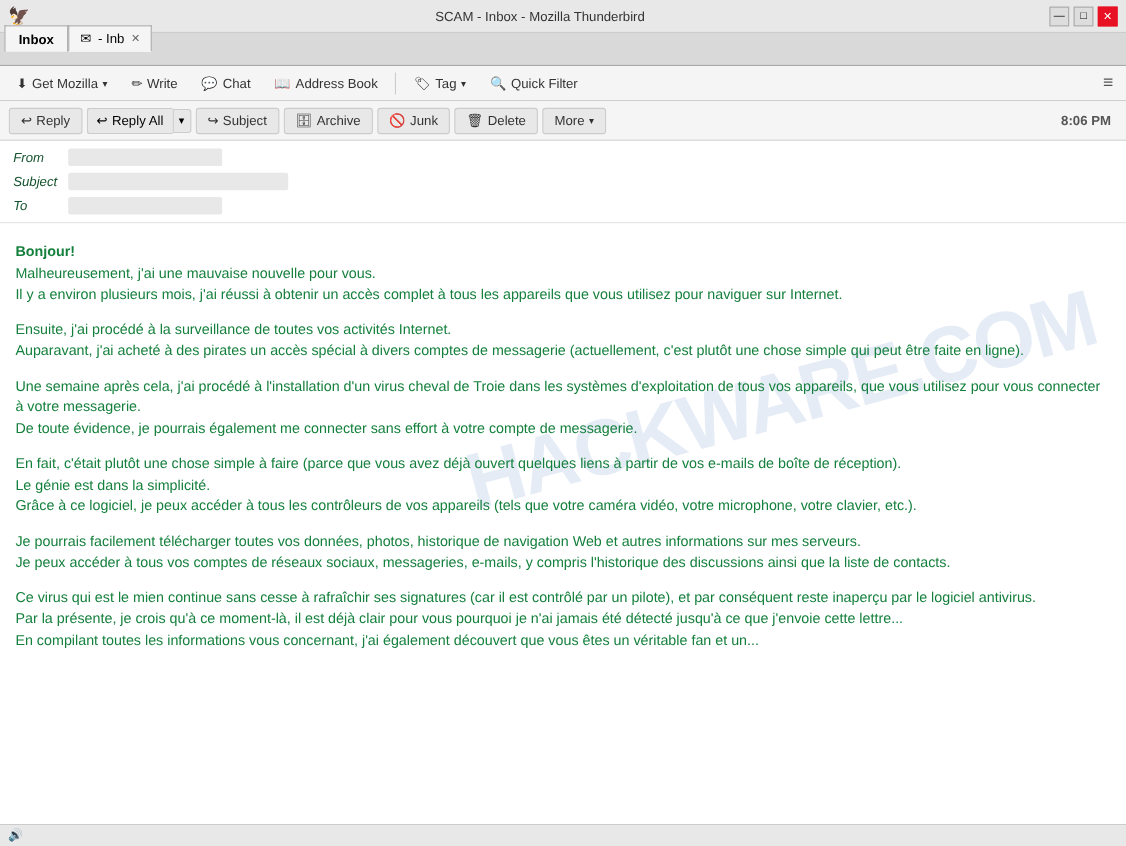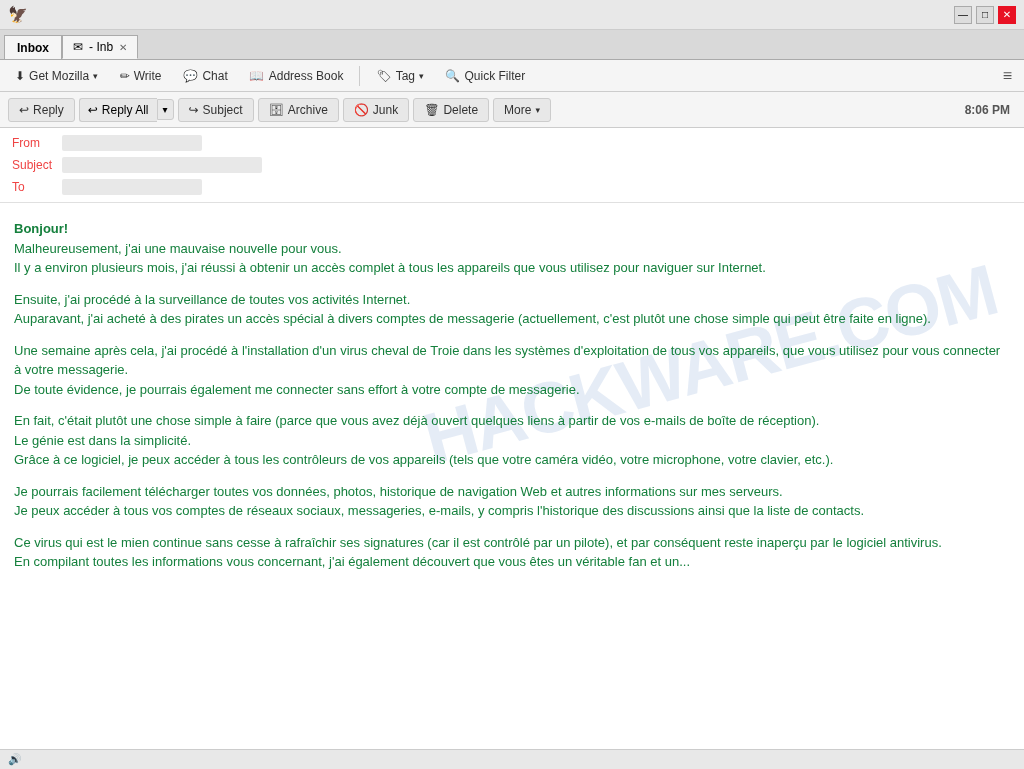--- a/index.html
+++ b/index.html
@@ -24,21 +24,21 @@
       font-size: 10px; cursor: pointer;
     }
     .titlebar-btn.close { background: #e81123; color: white; border-color: #e81123; }
 
     
     .tabbar {
       background: #d9d9d9;
       height: 30px;
       display: flex;
       align-items: flex-end;
-      padding: 0 4px;
+      padding: 12px 4px;
       border-bottom: 1px solid #aaa;
     }
     .tab {
       display: flex; align-items: center; gap: 6px;
       padding: 4px 10px;
       background: #c8c8c8;
       border: 1px solid #aaa;
       border-bottom: none;
       font-size: 12px;
       cursor: pointer;
@@ -127,23 +127,24 @@
       border-bottom: 1px solid #e0e0e0;
       padding: 4px 12px;
     }
     .email-header-row {
       display: flex;
       align-items: center;
       padding: 3px 0;
       font-size: 12px;
     }
     .email-header-label {
-      color: #ef4444;
+      color: #14532d;
       width: 50px;
       flex-shrink: 0;
+      font-style: italic;
     }
     .email-header-value {
       background: #e8e8e8;
       border-radius: 2px;
       padding: 1px 6px;
       color: #555;
       min-width: 120px;
     }
 
     
@@ -202,20 +203,21 @@
       align-items: center;
     }
   </style>
 </head>
 <body>
 
 <div class="titlebar">
   <div class="titlebar-left">
     <span style="font-size:16px;">🦅</span>
   </div>
+  <div class="titlebar-title">SCAM - Inbox - Mozilla Thunderbird</div>
   <div class="titlebar-controls">
     <div class="titlebar-btn">—</div>
     <div class="titlebar-btn">□</div>
     <div class="titlebar-btn close">✕</div>
   </div>
 </div>
 
 <div class="tabbar">
   <div class="inbox-tab">
     <span>Inbox</span>
@@ -324,19 +326,20 @@
     <p>De toute évidence, je pourrais également me connecter sans effort à votre compte de messagerie.</p>
     <div class="spacer"></div>
     <p>En fait, c'était plutôt une chose simple à faire (parce que vous avez déjà ouvert quelques liens à partir de vos e-mails de boîte de réception).</p>
     <p>Le génie est dans la simplicité.</p>
     <p>Grâce à ce logiciel, je peux accéder à tous les contrôleurs de vos appareils (tels que votre caméra vidéo, votre microphone, votre clavier, etc.).</p>
     <div class="spacer"></div>
     <p>Je pourrais facilement télécharger toutes vos données, photos, historique de navigation Web et autres informations sur mes serveurs.</p>
     <p>Je peux accéder à tous vos comptes de réseaux sociaux, messageries, e-mails, y compris l'historique des discussions ainsi que la liste de contacts.</p>
     <div class="spacer"></div>
     <p>Ce virus qui est le mien continue sans cesse à rafraîchir ses signatures (car il est contrôlé par un pilote), et par conséquent reste inaperçu par le logiciel antivirus.</p>
+    <p>Par la présente, je crois qu'à ce moment-là, il est déjà clair pour vous pourquoi je n'ai jamais été détecté jusqu'à ce que j'envoie cette lettre...</p>
     <p>En compilant toutes les informations vous concernant, j'ai également découvert que vous êtes un véritable fan et un...</p>
   </div>
 </div>
 
 <div class="statusbar">
   <span>🔊</span>
 </div>
 
 </body></html>

